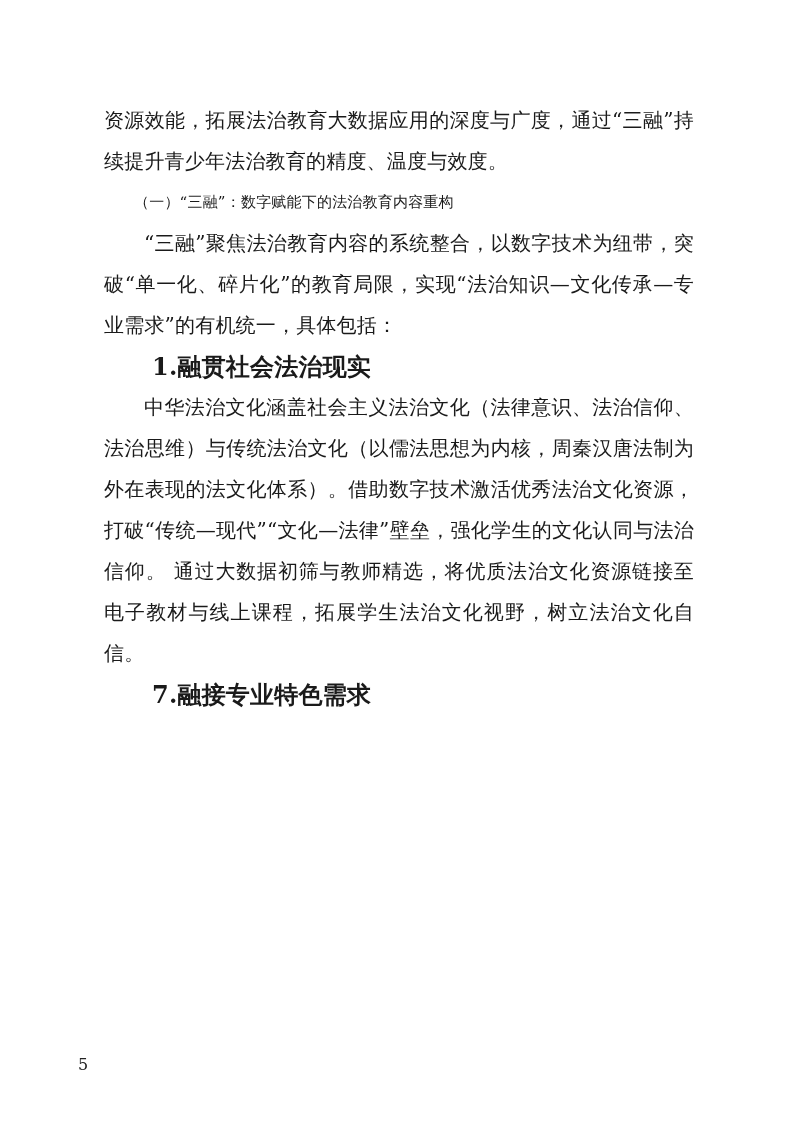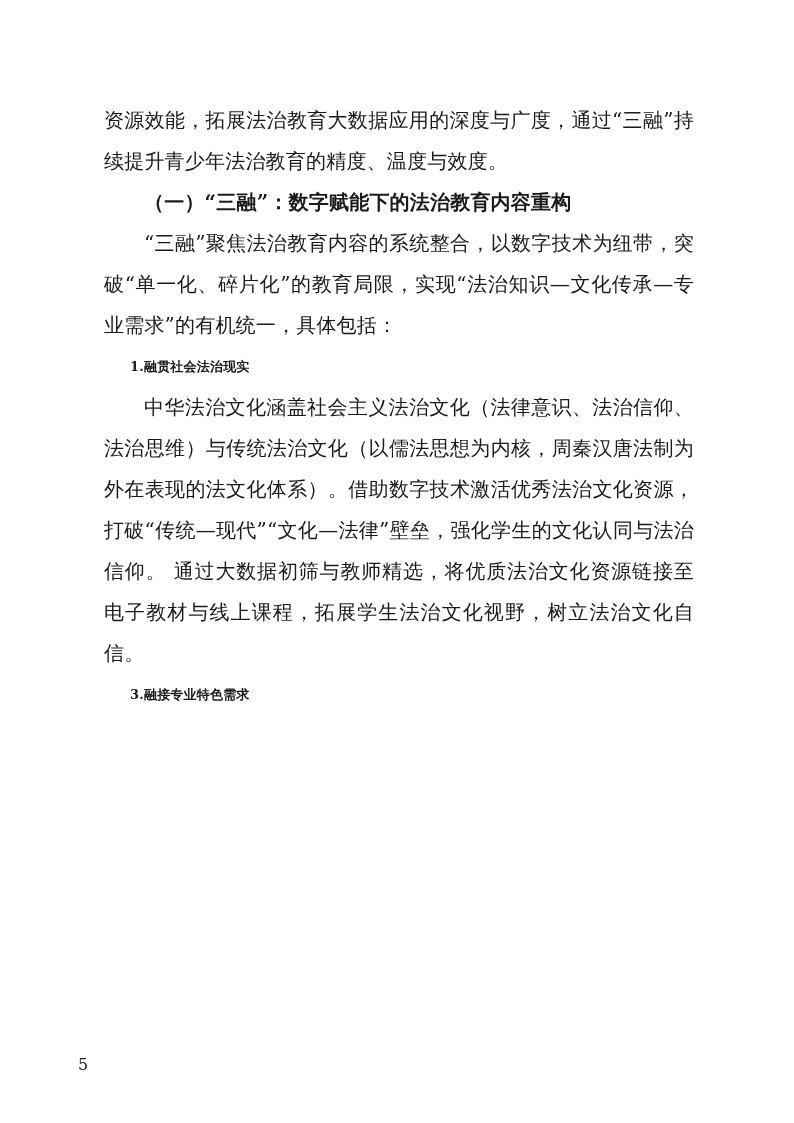--- a/index.html
+++ b/index.html
@@ -34,29 +34,29 @@
     line-height: 41px;
     text-align: justify;
     text-justify: inter-ideograph;
     letter-spacing: 0.2px;
   }
   .para-indent {
     text-indent: 2em;
   }
   .heading {
     text-indent: 2em;
-    font-weight: bold;
-    font-size: 20px;
+    font-weight: normal;
+    font-size: 15px;
     line-height: 41px;
     margin: 0;
   }
   .heading-sub {
     text-indent: 2em;
     font-weight: bold;
-    font-size: 13px;
+    font-size: 24px;
     line-height: 41px;
     margin: 0;
   }
   .page-number {
     position: absolute;
     left: 78px;
     top: 1055px;
     font-size: 16px;
     font-family: "DejaVu Serif", "Liberation Serif", serif;
     color: #222;
@@ -73,18 +73,18 @@
     <p class="heading">（一）“三融”：数字赋能下的法治教育内容重构</p>
 
     <p class="para-indent">“三融”聚焦法治教育内容的系统整合，以数字技术为纽带，突破“单一化、碎片化”的教育局限，实现“法治知识—文化传承—专业需求”的有机统一，具体包括：</p>
 
     <p class="heading-sub">1.融贯社会法治现实</p>
 
 
 
     <p class="para-indent">中华法治文化涵盖社会主义法治文化（法律意识、法治信仰、法治思维）与传统法治文化（以儒法思想为内核，周秦汉唐法制为外在表现的法文化体系）。借助数字技术激活优秀法治文化资源，打破“传统—现代”“文化—法律”壁垒，强化学生的文化认同与法治信仰。 通过大数据初筛与教师精选，将优质法治文化资源链接至电子教材与线上课程，拓展学生法治文化视野，树立法治文化自信。</p>
 
-    <p class="heading-sub">3.融接专业特色需求</p>
+    <p class="heading-sub">7.融接专业特色需求</p>
 
   </div>
 
   <div class="page-number">5</div>
 </div>
 
 </body></html>

